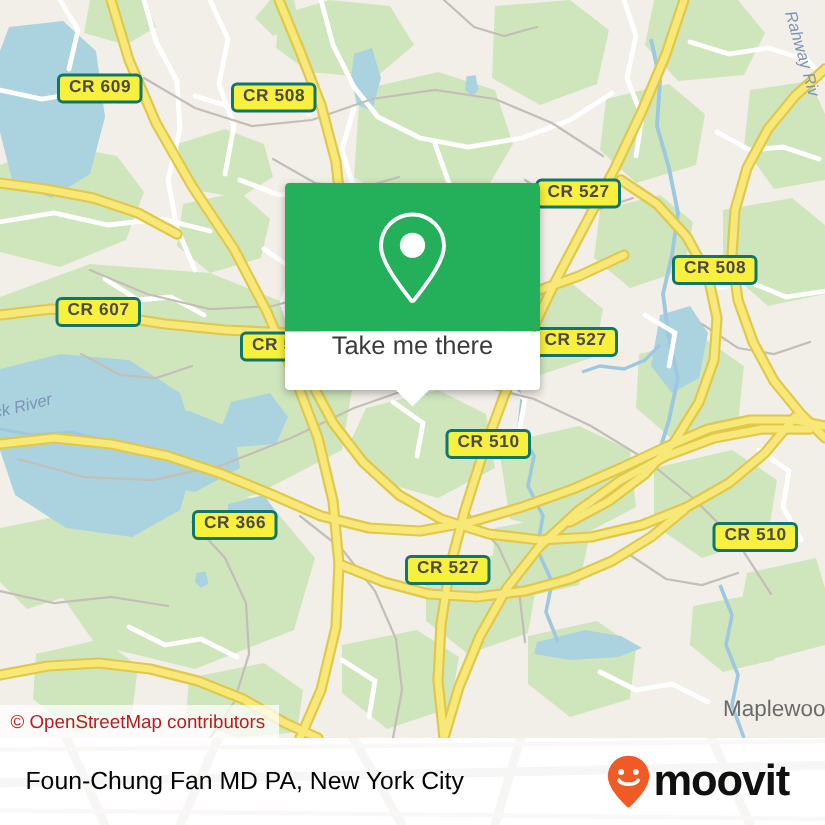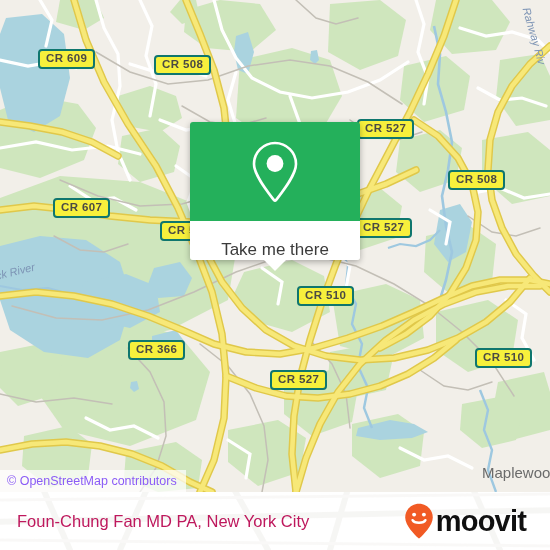--- a/index.html
+++ b/index.html
@@ -56,21 +56,21 @@
     font-style: italic;
     white-space: nowrap;
     font-family: "Liberation Sans", sans-serif;
   }
 
   
   #attribution {
     position: absolute;
     left: 0; bottom: 0;
     background: rgba(255,255,255,0.72);
-    color: #8b5cf6;
+    color: #b91c1c;
     font-size: 12.5px;
     padding: 4px 9px 4px 7px;
     line-height: 14px;
     white-space: nowrap;
     font-family: "Liberation Sans", sans-serif;
   }
 
   
   #popup {
     position: absolute;
@@ -87,21 +87,21 @@
     border-radius: 3px 3px 0 0;
     display: flex;
     align-items: center;
     justify-content: center;
   }
   #popup-label {
     height: 39px;
     background: #ffffff;
     border-radius: 0 0 3px 3px;
     display: flex;
-    align-items: flex-end;
+    align-items: flex-start;
     justify-content: center;
     color: #3b3b3b;
     font-size: 17px;
     font-family: "Liberation Sans", sans-serif;
   }
   #popup-tail {
     position: absolute;
     left: 50%;
     bottom: -11px;
     margin-left: -11px;
@@ -125,21 +125,21 @@
   #bottom-watermark {
     position: absolute;
     left: 0; top: 0;
     width: 550px; height: 58px;
     opacity: .35;
     pointer-events: none;
   }
   #bottom-title {
     position: relative;
     margin-left: 17px;
-    color: #be185d;
+    color: #000000;
     font-size: 16.5px;
     white-space: nowrap;
     font-family: "Liberation Sans", sans-serif;
     z-index: 2;
   }
   #brand {
     position: absolute;
     right: 24px; top: 50%;
     transform: translateY(-50%);
     display: flex;
@@ -302,21 +302,21 @@
 
     <div class="water-label" style="left:-4px; top:270px; transform: rotate(-14deg); transform-origin: left center;">ck River</div>
     <div class="water-label" style="left:532px; top:6px; transform: rotate(74deg); transform-origin: left top;">Rahway Riv</div>
 
     <div class="place-label" style="left:482px; top:464px;">Maplewood</div>
 
     <div class="shield" style="left:38px;  top:49px;">CR 609</div>
     <div class="shield" style="left:154px; top:55px;">CR 508</div>
     <div class="shield" style="left:357px; top:119px;">CR 527</div>
     <div class="shield" style="left:448px; top:170px;">CR 508</div>
-    <div class="shield" style="left:37px;  top:198px;margin-left:16px;">CR 607</div>
+    <div class="shield" style="left:37px;  top:198px;">CR 607</div>
     <div class="shield" style="left:160px; top:221px;">CR 527</div>
     <div class="shield" style="left:355px; top:218px;">CR 527</div>
     <div class="shield" style="left:297px; top:286px;">CR 510</div>
     <div class="shield" style="left:128px; top:340px;">CR 366</div>
     <div class="shield" style="left:475px; top:348px;">CR 510</div>
     <div class="shield" style="left:270px; top:370px;">CR 527</div>
 
     <div id="attribution">© OpenStreetMap contributors</div>
 
   </div>

